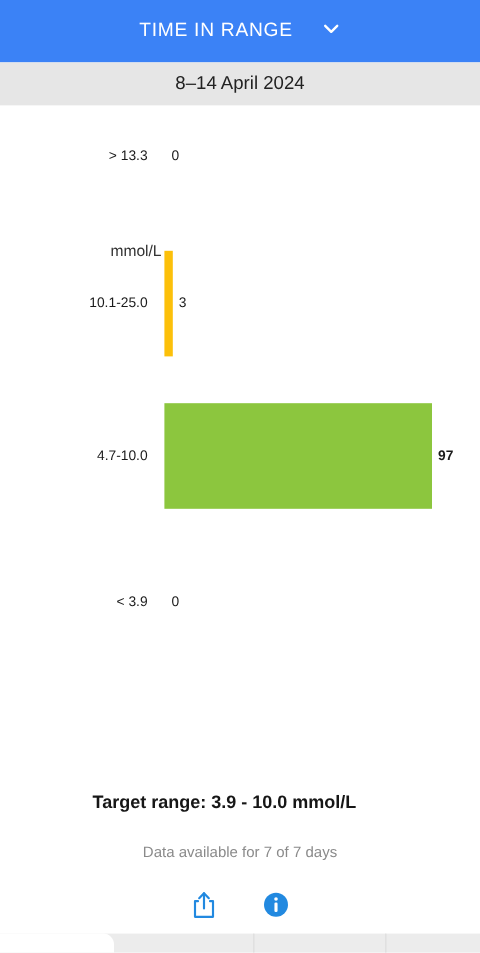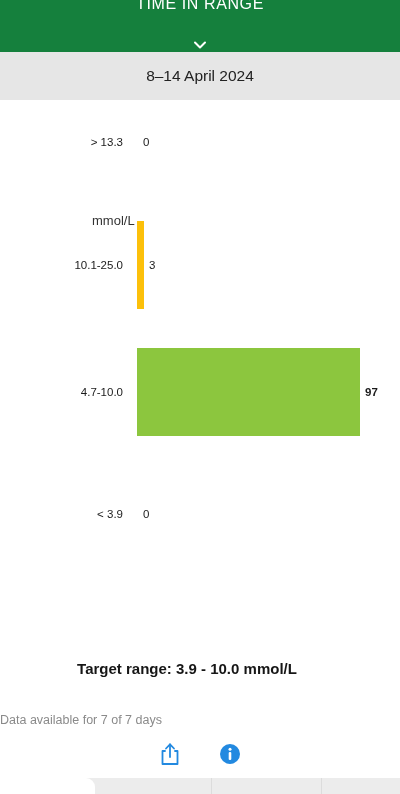--- a/index.html
+++ b/index.html
@@ -11,40 +11,39 @@
     height: 794px;
     background: #ffffff;
     font-family: "Liberation Sans", sans-serif;
     overflow: hidden;
     position: relative;
   }
 
   
   .header {
     height: 52px;
-    background: #15803d;
+    background: #3b82f6;
     display: flex;
     align-items: center;
     justify-content: center;
     gap: 24px;
-    flex-direction: column;
   }
   .header-title {
     color: #ffffff;
     font-size: 16px;
     letter-spacing: 0.6px;
     font-weight: 400;
   }
   .chevron {
     display: block;
   }
 
   
   .datebar {
-    height: 48px;
+    height: 36px;
     background: #e6e6e6;
     display: flex;
     align-items: center;
     justify-content: center;
   }
   .datebar-text {
     font-size: 15.5px;
     color: #222222;
   }
 
@@ -101,24 +100,23 @@
     width: 374px;
     text-align: center;
     font-size: 15px;
     font-weight: bold;
     color: #161616;
   }
   .data-available {
     position: absolute;
     top: 703px;
     width: 400px;
-    text-align: left;
+    text-align: center;
     font-size: 12.5px;
     color: #8a8a8a;
-    margin-top: 10px;
   }
   .action-icons {
     position: absolute;
     top: 740px;
     width: 400px;
     display: flex;
     justify-content: center;
     gap: 32px;
     align-items: center;
   }

